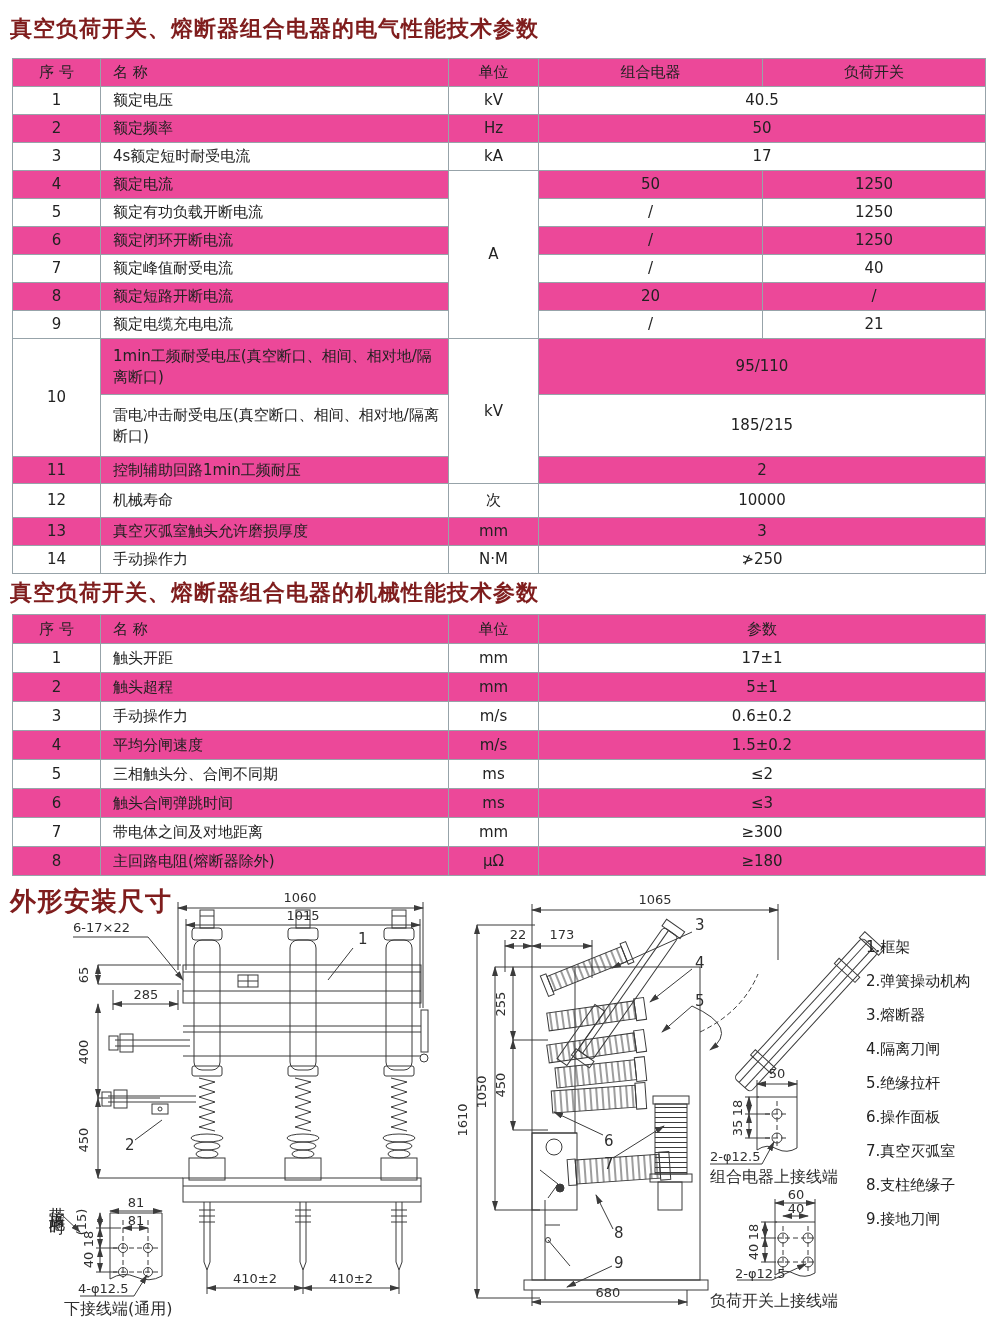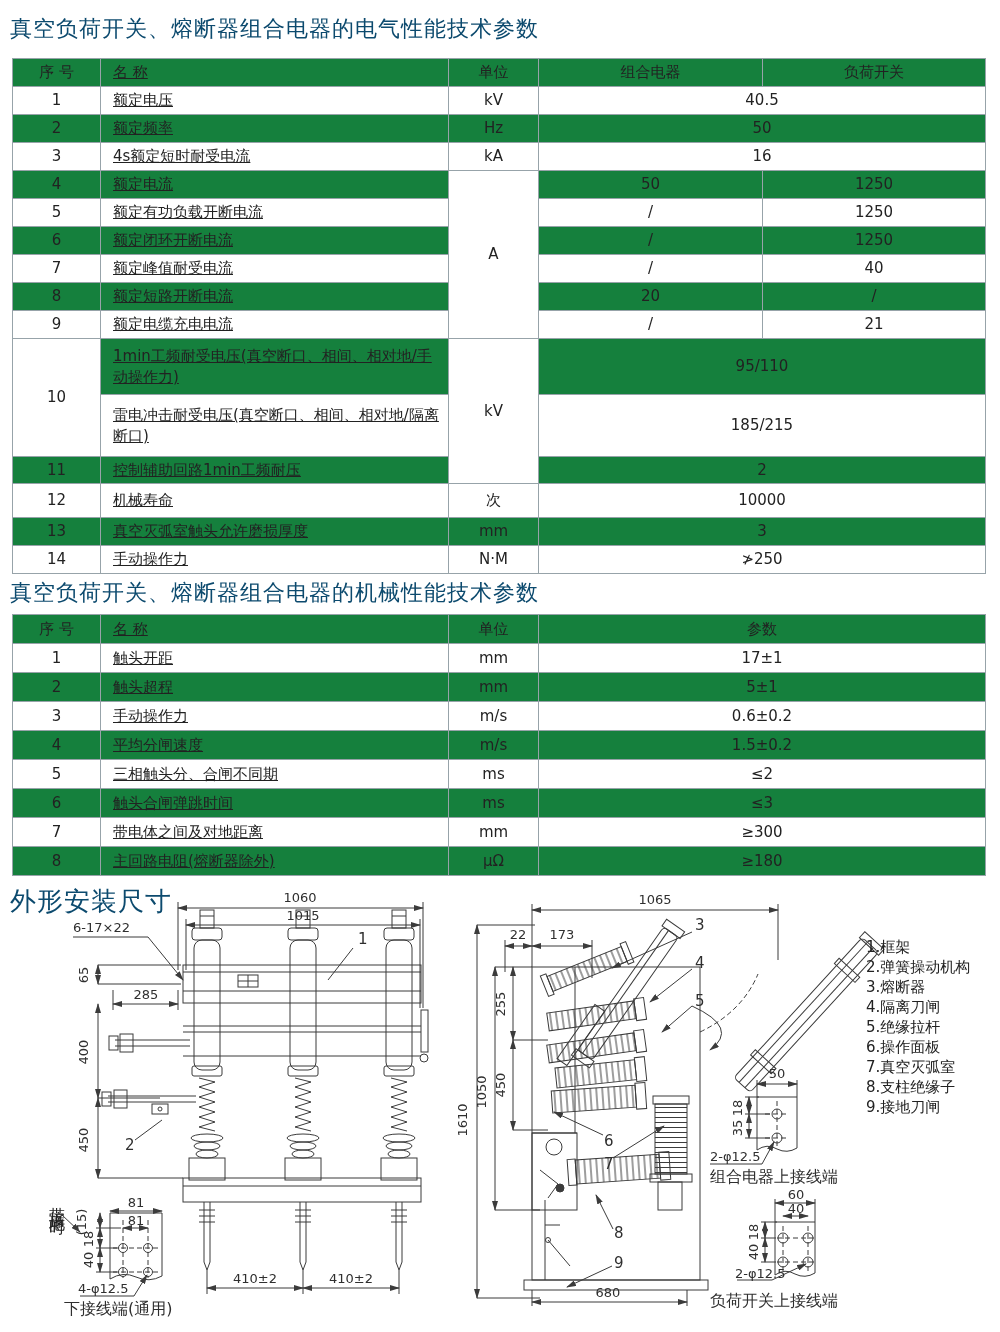--- a/index.html
+++ b/index.html
@@ -2,39 +2,39 @@
 <html><head>
 <meta charset="utf-8">
 <style>
   html,body{margin:0;padding:0;}
   body{
     width:1000px;height:1332px;position:relative;background:#ffffff;
     font-family:"DejaVu Sans","Liberation Sans",sans-serif;color:#222;
     overflow:hidden;
   }
   .sec-title{
-    position:absolute;left:10px;color:#0c4a6e;font-weight:normal;
+    position:absolute;left:10px;color:#7f1d1d;font-weight:bold;
     font-size:22px;letter-spacing:1px;white-space:nowrap;
   }
   #title3{font-size:26px;text-align:center;}
   table.tb{
     position:absolute;left:12px;border-collapse:collapse;table-layout:fixed;
     width:973px;font-size:15px;color:#222;
   }
   .tb th,.tb td{
     border:1px solid #97a3a9;text-align:center;font-weight:normal;
     padding:1px 6px;line-height:1.35;vertical-align:middle;
   }
-  .tb .tl{text-align:left;padding-left:12px;text-decoration:underline;}
-  tr.b td,tr.b th{background:#15803d;}
+  .tb .tl{text-align:left;padding-left:12px;}
+  tr.b td,tr.b th{background:#ec4899;}
   tr.w td{background:#ffffff;}
   .tb td.mg{background:#ffffff;}
   #legend{
     position:absolute;left:866px;top:938px;display:flex;flex-direction:column;
-    gap:1px;font-size:15px;color:#222;white-space:nowrap;
+    gap:15px;font-size:15px;color:#222;white-space:nowrap;
   }
   #ground-label{
     position:absolute;left:46px;top:1194px;writing-mode:vertical-rl;
     font-size:16px;letter-spacing:4px;color:#222;
   }
   svg#dwg{position:absolute;left:0;top:880px;}
   svg#dwg text{font-size:13px;fill:#2f2f2f;}
   svg#dwg .cap{font-size:16px;}
   svg#dwg .cal{font-size:15px;}
   .ln{stroke:#3b3b3b;stroke-width:1;fill:none;}
@@ -71,21 +71,21 @@
   <tr class="b" style="height:28px">
     <td>2</td>
     <td class="tl">额定频率</td>
     <td>Hz</td>
     <td colspan="2">50</td>
   </tr>
   <tr class="w" style="height:28px">
     <td>3</td>
     <td class="tl">4s额定短时耐受电流</td>
     <td>kA</td>
-    <td colspan="2">16</td>
+    <td colspan="2">17</td>
   </tr>
   <tr class="b" style="height:28px">
     <td>4</td>
     <td class="tl">额定电流</td>
     <td rowspan="6" class="mg">A</td>
     <td>50</td>
     <td>1250</td>
   </tr>
   <tr class="w" style="height:28px">
     <td>5</td>
@@ -112,21 +112,21 @@
     <td>/</td>
   </tr>
   <tr class="w" style="height:28px">
     <td>9</td>
     <td class="tl">额定电缆充电电流</td>
     <td>/</td>
     <td>21</td>
   </tr>
   <tr class="b" style="height:56px">
     <td rowspan="2" class="mg">10</td>
-    <td class="tl">1min工频耐受电压(真空断口、相间、相对地/手动操作力)</td>
+    <td class="tl">1min工频耐受电压(真空断口、相间、相对地/隔离断口)</td>
     <td rowspan="3" class="mg">kV</td>
     <td colspan="2">95/110</td>
   </tr>
   <tr class="w" style="height:62px">
     <td class="tl">雷电冲击耐受电压(真空断口、相间、相对地/隔离断口)</td>
     <td colspan="2">185/215</td>
   </tr>
   <tr class="b" style="height:27px">
     <td>11</td>
     <td class="tl">控制辅助回路1min工频耐压</td>

